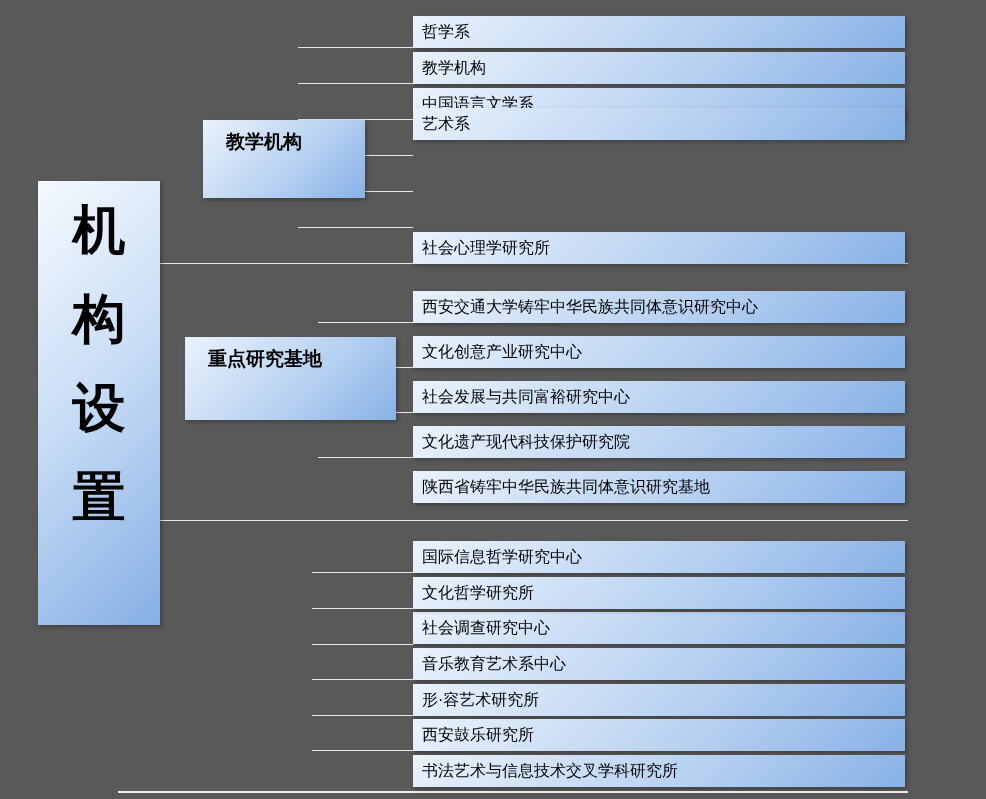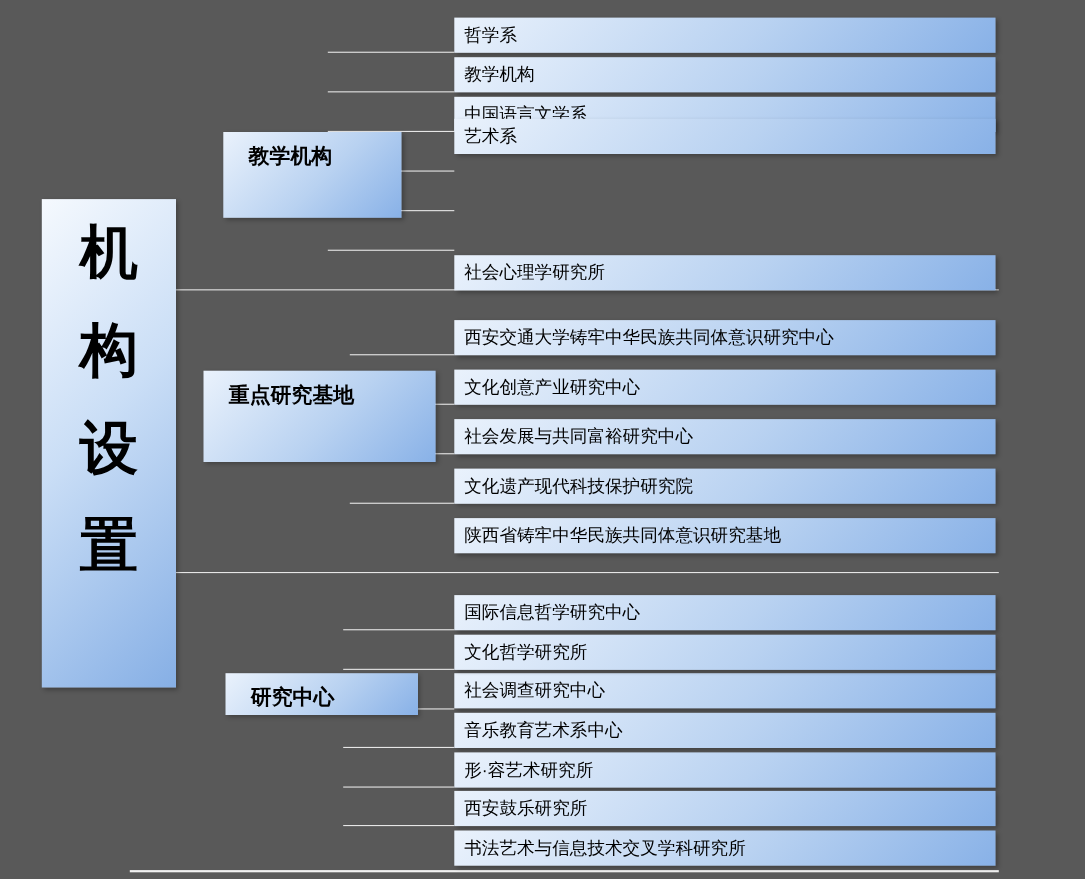--- a/index.html
+++ b/index.html
@@ -99,21 +99,20 @@
 
   <div class="node" id="root-node">
     <span>机</span>
     <span>构</span>
     <span>设</span>
     <span>置</span>
   </div>
 
   <div class="node category" style="left:203px;top:120px;width:162px;height:78px">教学机构</div>
   <div class="node category" style="left:185px;top:337px;width:211px;height:83px">重点研究基地</div>
-  <div class="node category" style="left:205px;top:612px;width:175px;height:38px">研究中心</div>
 
   <div class="node leaf" style="top:16px">哲学系</div>
   <div class="node leaf" style="top:52px">教学机构</div>
   <div class="node leaf" style="top:88px">中国语言文学系</div>
   <div class="node leaf" style="top:108px">艺术系</div>
   <div class="node leaf" style="top:232px">社会心理学研究所</div>
 
   <div class="node leaf" style="top:291px">西安交通大学铸牢中华民族共同体意识研究中心</div>
   <div class="node leaf" style="top:336px">文化创意产业研究中心</div>
   <div class="node leaf" style="top:381px">社会发展与共同富裕研究中心</div>

